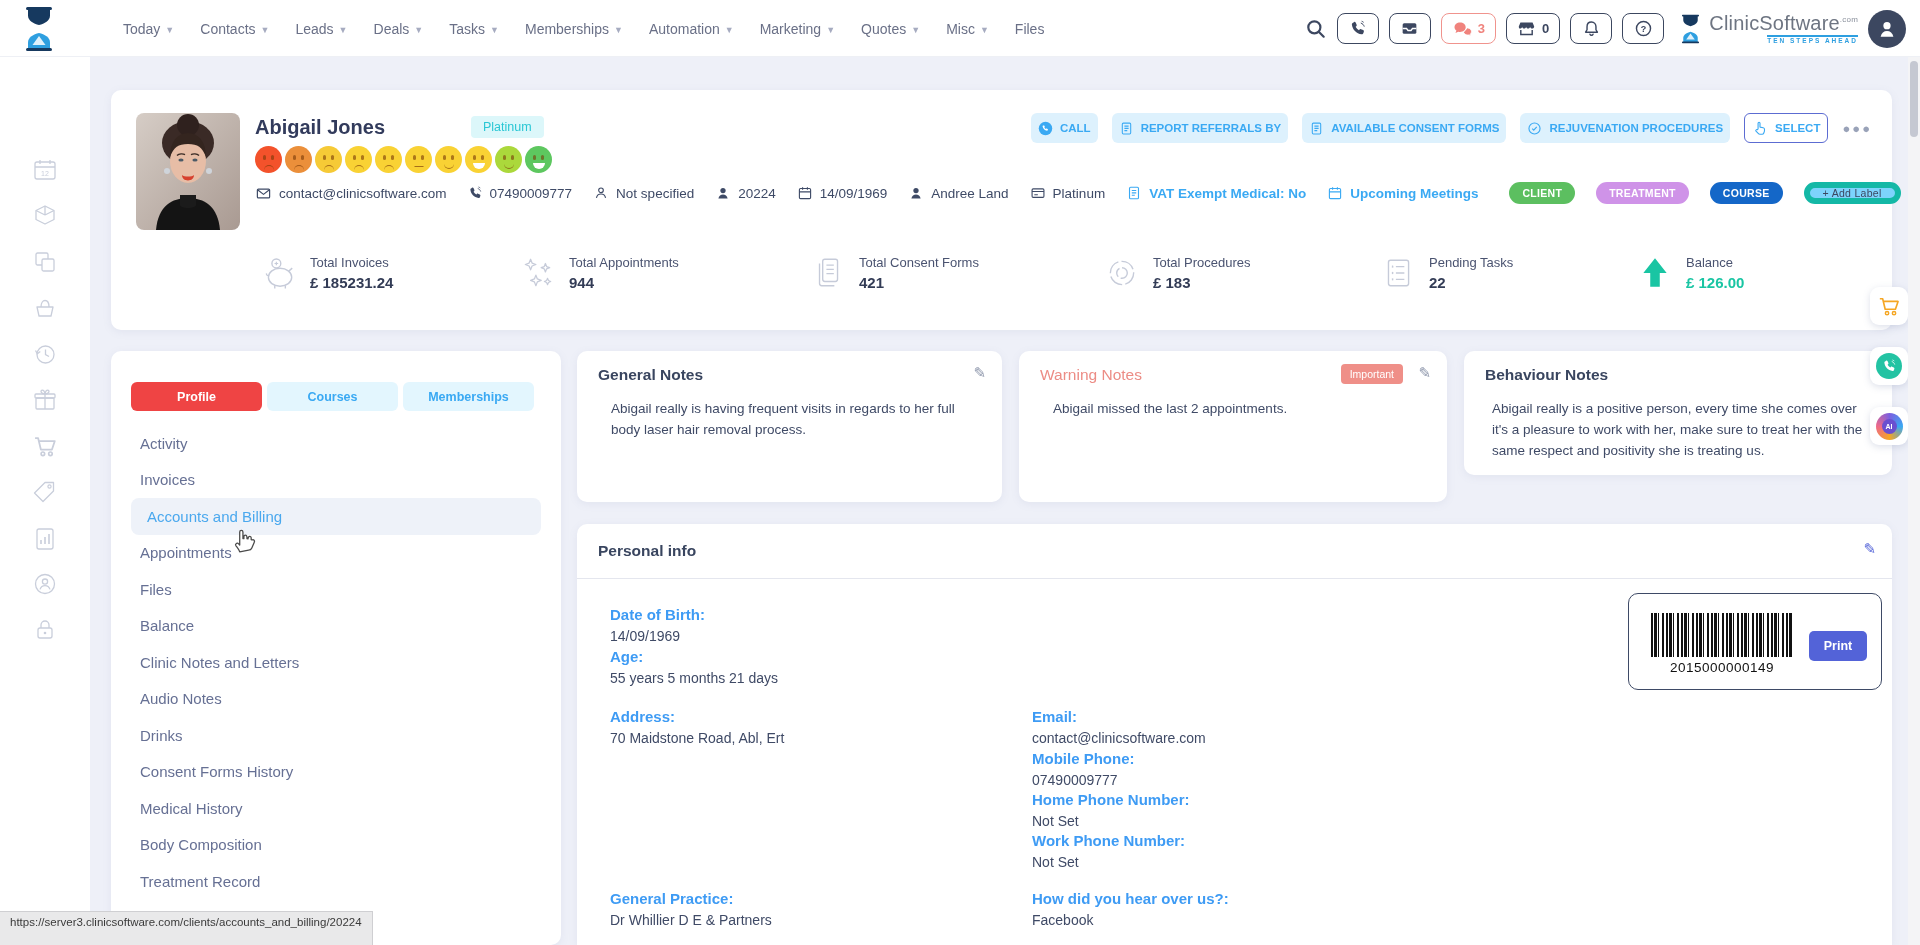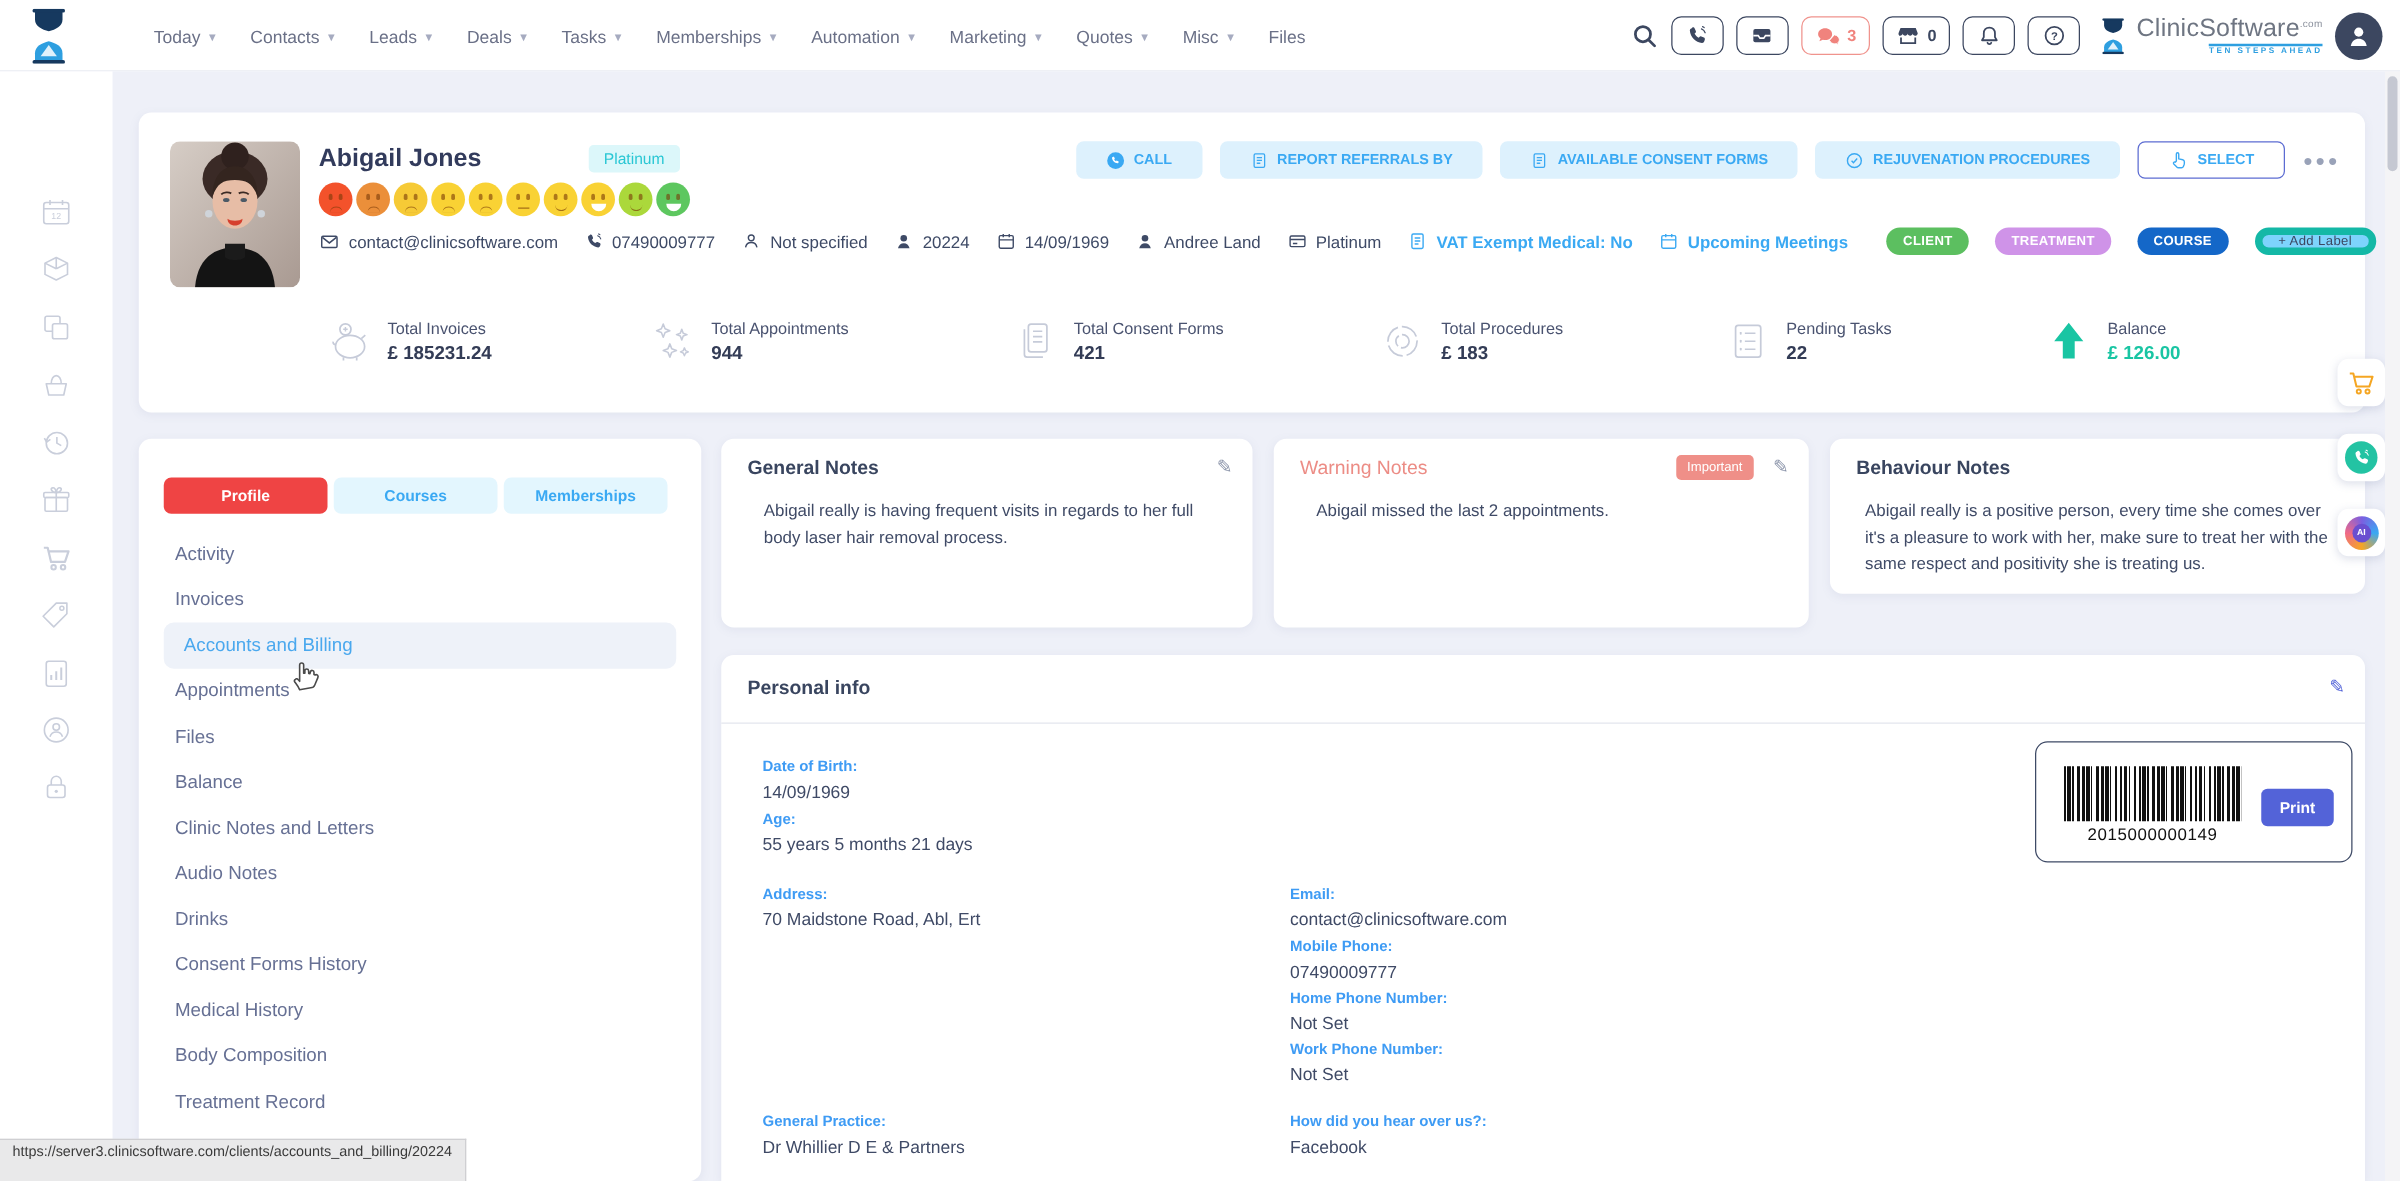--- a/index.html
+++ b/index.html
@@ -45,21 +45,21 @@
   .smile .mouth{bottom:4px;width:10px;height:5px;border-bottom:1.8px solid rgba(122,58,8,.65);border-radius:0 0 50% 50%/0 0 100% 100%;}
   .grin .mouth{bottom:4px;width:12px;height:6px;background:#fff;border-radius:0 0 10px 10px;}
   .contact-row{position:absolute;left:144px;top:92px;display:flex;align-items:center;gap:21px;font-size:13.5px;color:#3e4a66;white-space:nowrap;}
   .c-item{display:flex;align-items:center;gap:7px;}
   .c-item .ic{color:#3e4a66;display:flex;}
   .c-item.blue{color:#3aa9f3;font-weight:bold;cursor:pointer;}
   .c-item.blue .ic{color:#3aa9f3;}
   .pill{height:22px;padding:0 13px;border-radius:12px;color:#fff;font-size:10.5px;font-weight:bold;display:flex;align-items:center;letter-spacing:.3px;cursor:pointer;}
   .pill.add{background:#7dd3fc;color:#3c4760;border:6px solid #14b8a6;font-weight:normal;}
   .actions{position:absolute;right:20px;top:23px;display:flex;align-items:center;gap:14px;}
-  .act-btn{height:30px;padding:0 24px;border-radius:6px;background:#ddf1fd;color:#3aa9f3;font-size:11.5px;font-weight:bold;display:flex;align-items:center;gap:7px;cursor:pointer;white-space:nowrap;}
+  .act-btn{height:30px;padding:0 7px;border-radius:6px;background:#ddf1fd;color:#3aa9f3;font-size:11.5px;font-weight:bold;display:flex;align-items:center;gap:7px;cursor:pointer;white-space:nowrap;}
   .act-btn.select{background:#fff;border:1.6px solid #5c6cd2;}
   .more-dots{color:#99a2b8;font-size:13px;letter-spacing:2px;cursor:pointer;font-weight:bold;}
   .stat{position:absolute;top:165px;display:flex;align-items:flex-start;gap:13px;}
   .stat-ico{width:36px;height:36px;color:#c6cbd9;}
   .stat-label{display:block;font-size:13px;color:#4a5370;}
   .stat-value{display:block;font-size:15px;font-weight:bold;color:#333c56;margin-top:4px;}
   .stat-value.teal{color:#19c5a3;}
 
   
   .tabs{position:absolute;left:20px;top:31px;display:flex;gap:5px;}
@@ -74,21 +74,21 @@
   .note-title.warn{color:#ec8c85;font-weight:normal;}
   .pencil{position:absolute;top:13px;right:16px;font-size:15px;color:#8d96ab;cursor:pointer;}
   .imp-badge{position:absolute;top:13px;right:44px;background:#ef8f88;color:#fff;font-size:10.5px;padding:4px 9px;border-radius:4px;}
   .note-text{position:absolute;left:34px;top:47px;right:28px;font-size:13.5px;line-height:21px;color:#3f4a66;}
 
   
   .pi-title{position:absolute;left:21px;top:18px;font-size:15.5px;color:#39455f;}
   .pi-pencil{position:absolute;top:16px;right:16px;font-size:15px;color:#5363d8;cursor:pointer;}
   .pi-divider{position:absolute;left:0;top:54px;width:100%;height:1px;background:#e4e6ee;}
   .field{position:absolute;}
-  .f-label{font-size:12px;font-weight:bold;color:#3e9bf4;}
+  .f-label{font-size:15px;font-weight:bold;color:#3e9bf4;}
   .f-value{font-size:14px;color:#3f4a66;margin-top:5px;}
   .barcode-box{position:absolute;left:1051px;top:69px;width:254px;height:97px;border:1.6px solid #3e4a66;border-radius:10px;}
   .bars{position:absolute;left:22px;top:19px;width:142px;height:44px;background:
     repeating-linear-gradient(90deg,#111 0 2px,#fff 2px 3px,#111 3px 6px,#fff 6px 7px,#111 7px 8px,#fff 8px 11px,#111 11px 13px,#fff 13px 15px);}
   .bar-num{position:absolute;left:12px;top:66px;width:162px;text-align:center;font-size:13.5px;color:#111;letter-spacing:.5px;font-family:"Liberation Sans",sans-serif;}
   .print-btn{position:absolute;right:14px;top:37px;width:58px;height:30px;background:#5363d8;color:#fff;border:none;border-radius:5px;font-size:12.5px;font-weight:bold;cursor:pointer;}
 
   
   .float-btn{position:absolute;left:1870px;width:38px;height:38px;background:#fff;border-radius:9px;box-shadow:0 2px 7px rgba(120,130,170,.25);display:flex;align-items:center;justify-content:center;cursor:pointer;z-index:25;}
   .wa-circle{width:26px;height:26px;border-radius:50%;background:#23c3a3;display:flex;align-items:center;justify-content:center;color:#fff;}

